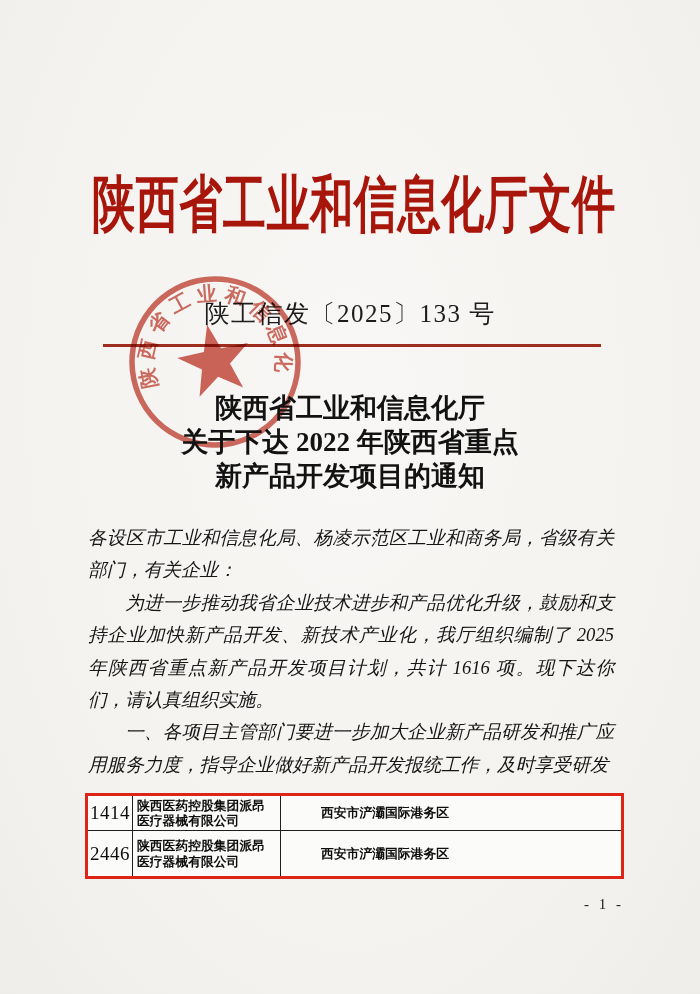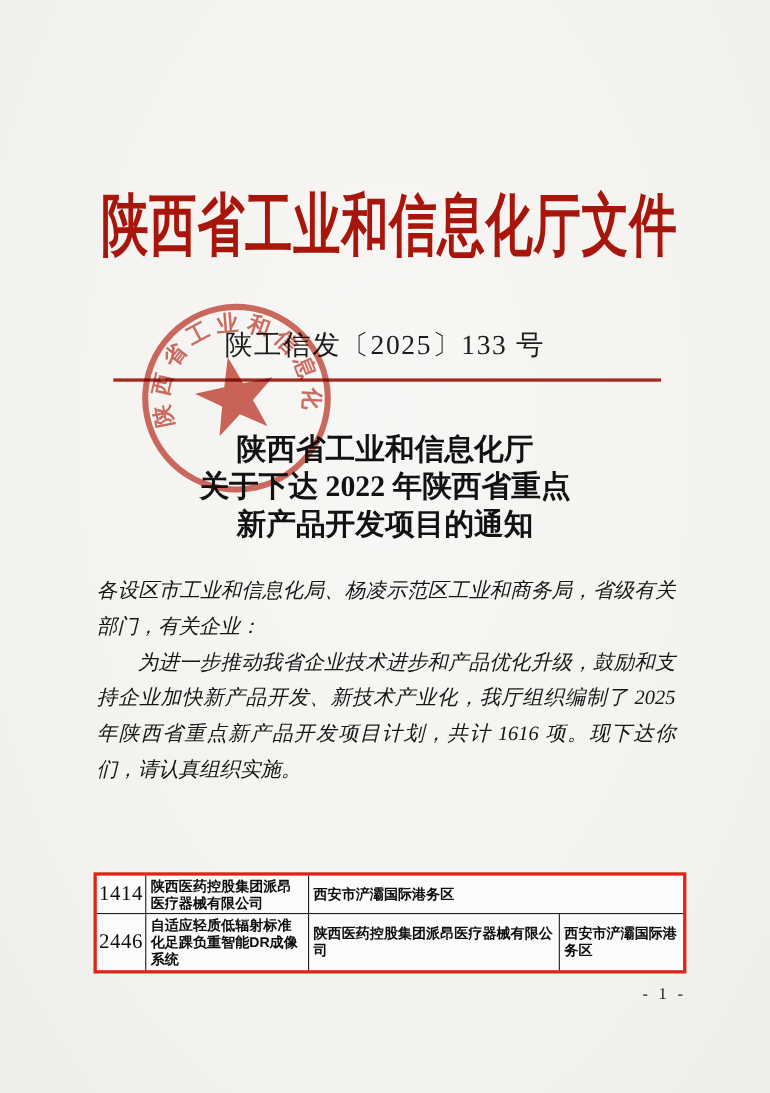--- a/index.html
+++ b/index.html
@@ -41,21 +41,21 @@
     border:3px solid #dc2417;background:#fbfbf9;
     font-family:"Liberation Sans","DejaVu Sans",sans-serif;
   }
   .trow{display:grid;grid-template-columns:45px 148px 228px 1fr;}
   .trow.first{border-bottom:1.6px solid #1f1f1f;}
   .tcell{
     box-sizing:border-box;border-right:1.6px solid #1f1f1f;
     display:flex;align-items:center;padding:2px 4px;
     font-size:12.8px;font-weight:bold;color:#0d0d0d;line-height:15.5px;
   }
-  .tcell:last-child{border-right:none;}
+  .tcell:last-child{border-right:none;margin-left:36px;}
   .tcell.num{
     justify-content:center;font-family:"Liberation Serif","DejaVu Serif",serif;
     font-weight:normal;font-size:19px;letter-spacing:.5px;
   }
   .trow.first .tcell{height:34px;}
   .trow.second .tcell{min-height:45px;}
   .page-number{
     position:absolute;top:896px;right:76px;font-size:15px;letter-spacing:3px;color:#222;
   }
 </style>
@@ -85,31 +85,31 @@
 
   <div class="doc-title">
     <div>陕西省工业和信息化厅</div>
     <div>关于下达 2022 年陕西省重点</div>
     <div>新产品开发项目的通知</div>
   </div>
 
   <div class="body-text">
     <p>各设区市工业和信息化局、杨凌示范区工业和商务局，省级有关部门，有关企业：</p>
     <p class="indent">为进一步推动我省企业技术进步和产品优化升级，鼓励和支持企业加快新产品开发、新技术产业化，我厅组织编制了 2025 年陕西省重点新产品开发项目计划，共计 1616 项。现下达你们，请认真组织实施。</p>
+    <p class="indent">一、各项目主管部门要进一步加大企业新产品研发和推广应用服务力度，指导企业做好新产品开发报统工作，及时享受研发</p>
   </div>
 
   <div class="hl-table">
     <div class="trow first">
       <div class="tcell num">1414</div>
       <div class="tcell">陕西医药控股集团派昂医疗器械有限公司</div>
       <div class="tcell">西安市浐灞国际港务区</div>
     </div>
     <div class="trow second">
       <div class="tcell num">2446</div>
-      <div class="tcell">自适应轻质低辐射标准化足踝负重智能DR成像系统</div>
       <div class="tcell">陕西医药控股集团派昂医疗器械有限公司</div>
       <div class="tcell">西安市浐灞国际港务区</div>
     </div>
   </div>
 
   <div class="page-number">- 1 -</div>
 
 </div>
 
 </body></html>

